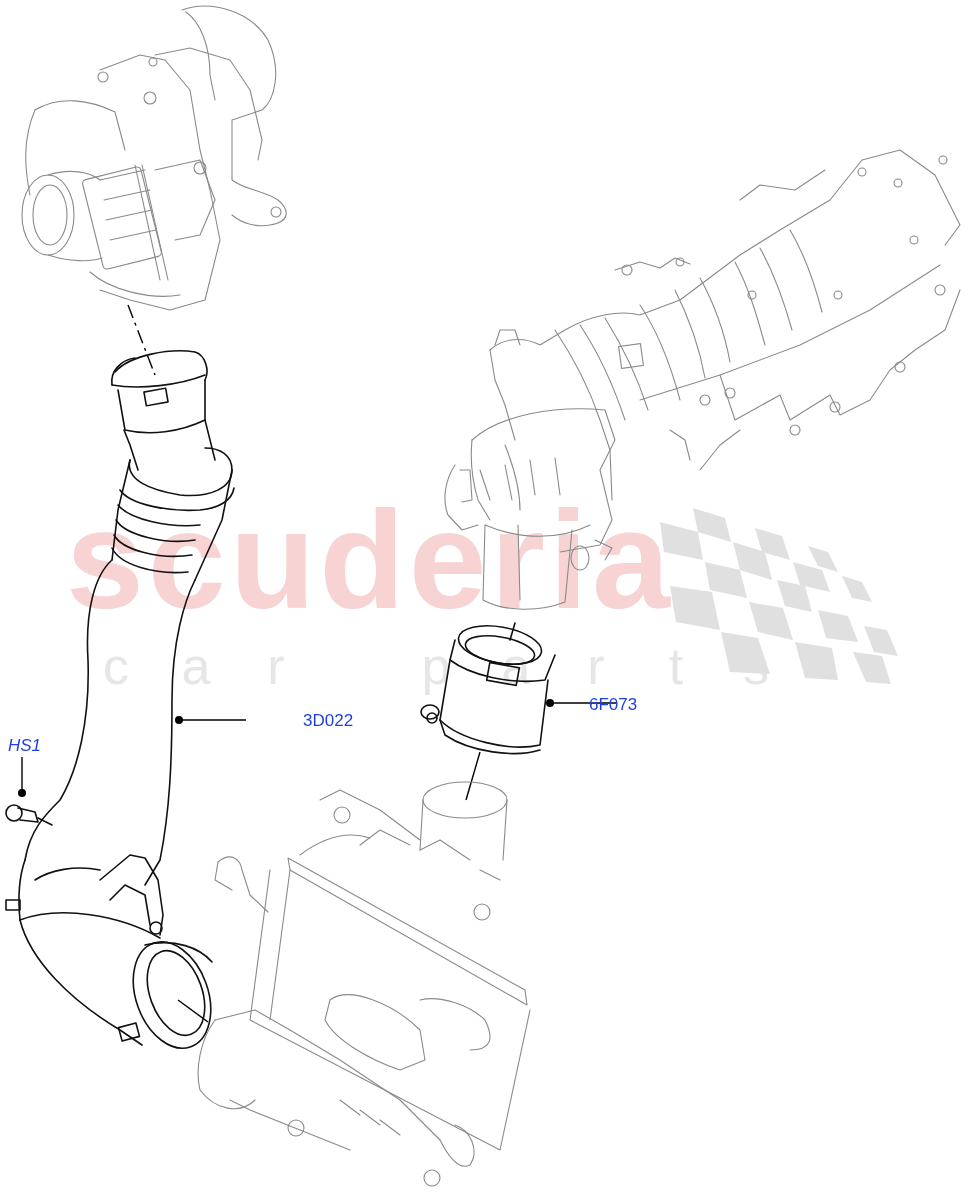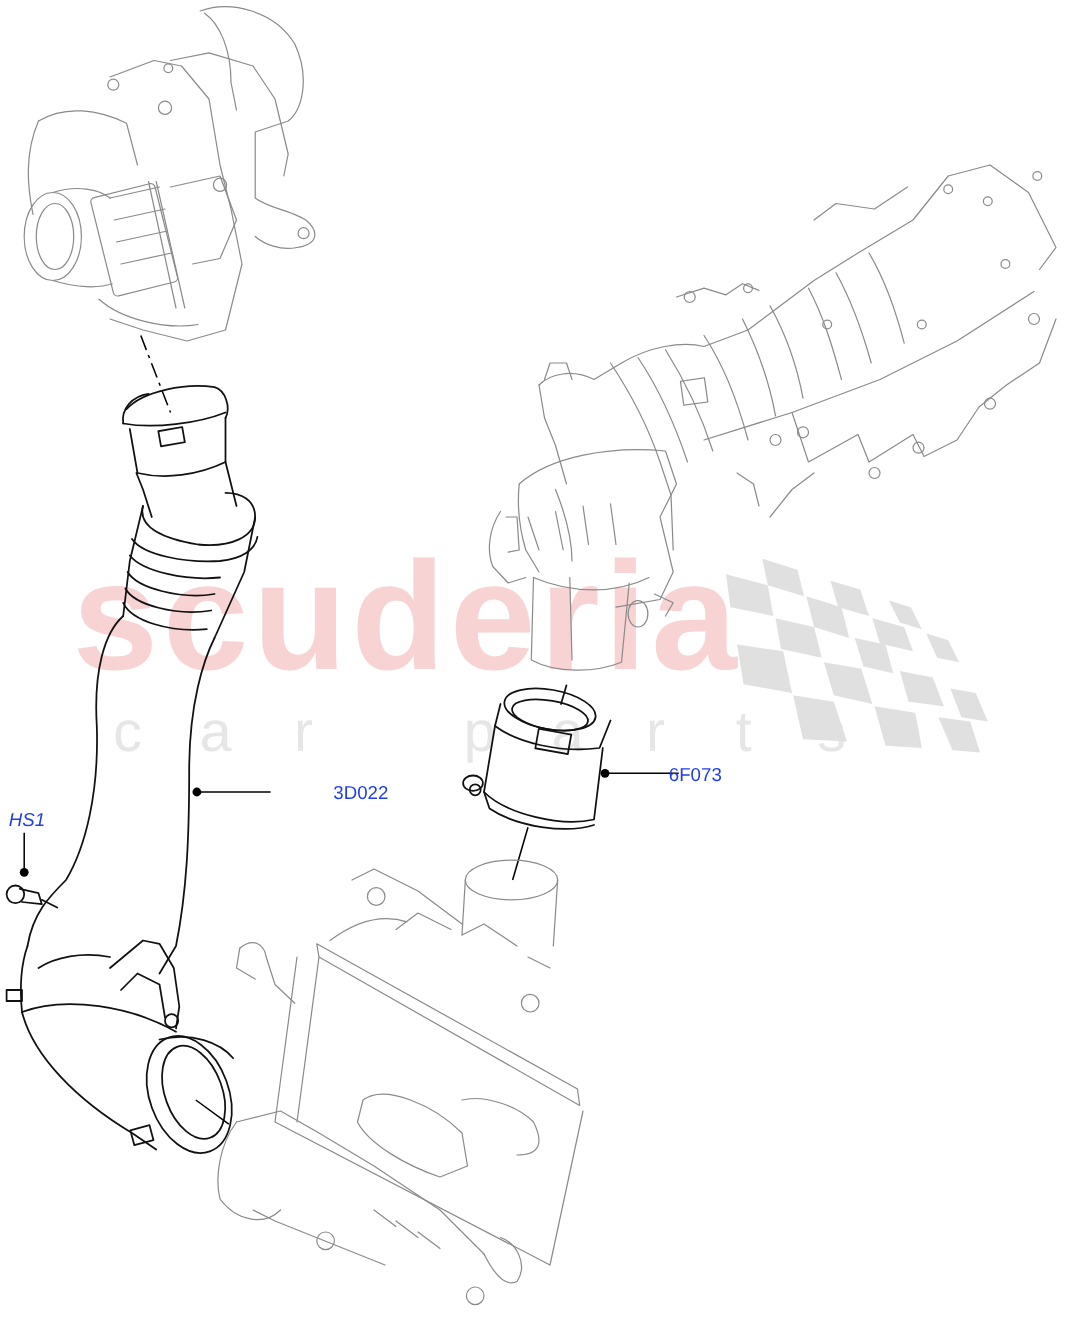--- a/index.html
+++ b/index.html
@@ -209,15 +209,15 @@
       <circle class="dot" cx="22" cy="793" r="4"></circle>
       <line class="ln-leader" x1="179" y1="720" x2="246" y2="720"></line>
       <circle class="dot" cx="179" cy="720" r="4"></circle>
       <line class="ln-leader" x1="550" y1="703" x2="617" y2="703"></line>
       <circle class="dot" cx="550" cy="703" r="4"></circle>
     </g>
   </svg>
 
   <div class="callout" style="left:8px; top:737px;font-style:italic;">HS1</div>
   <div class="callout" style="left:259px; top:712px;margin-left:44px;">3D022</div>
-  <div class="callout" style="left:608px; top:696px;">6F073</div>
+  <div class="callout" style="left:589px; top:696px;">6F073</div>
 
 </div>
 
 </body></html>

